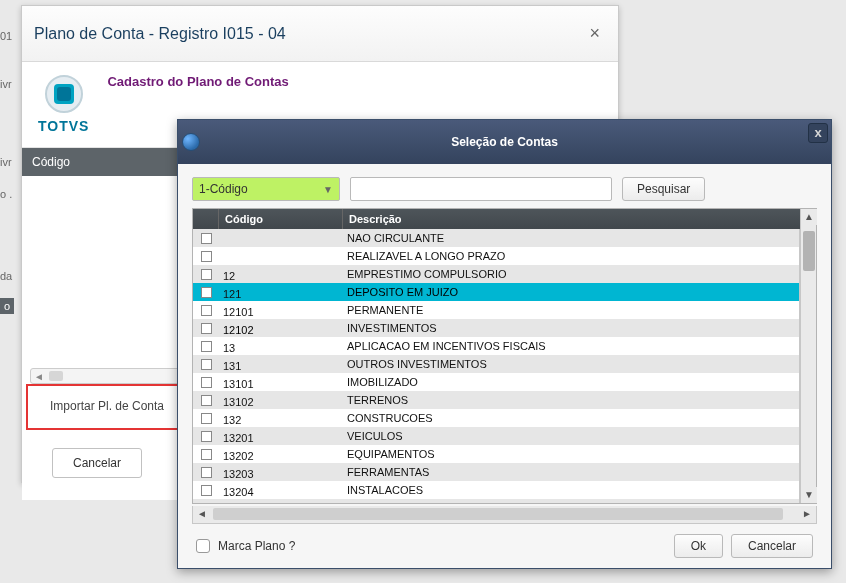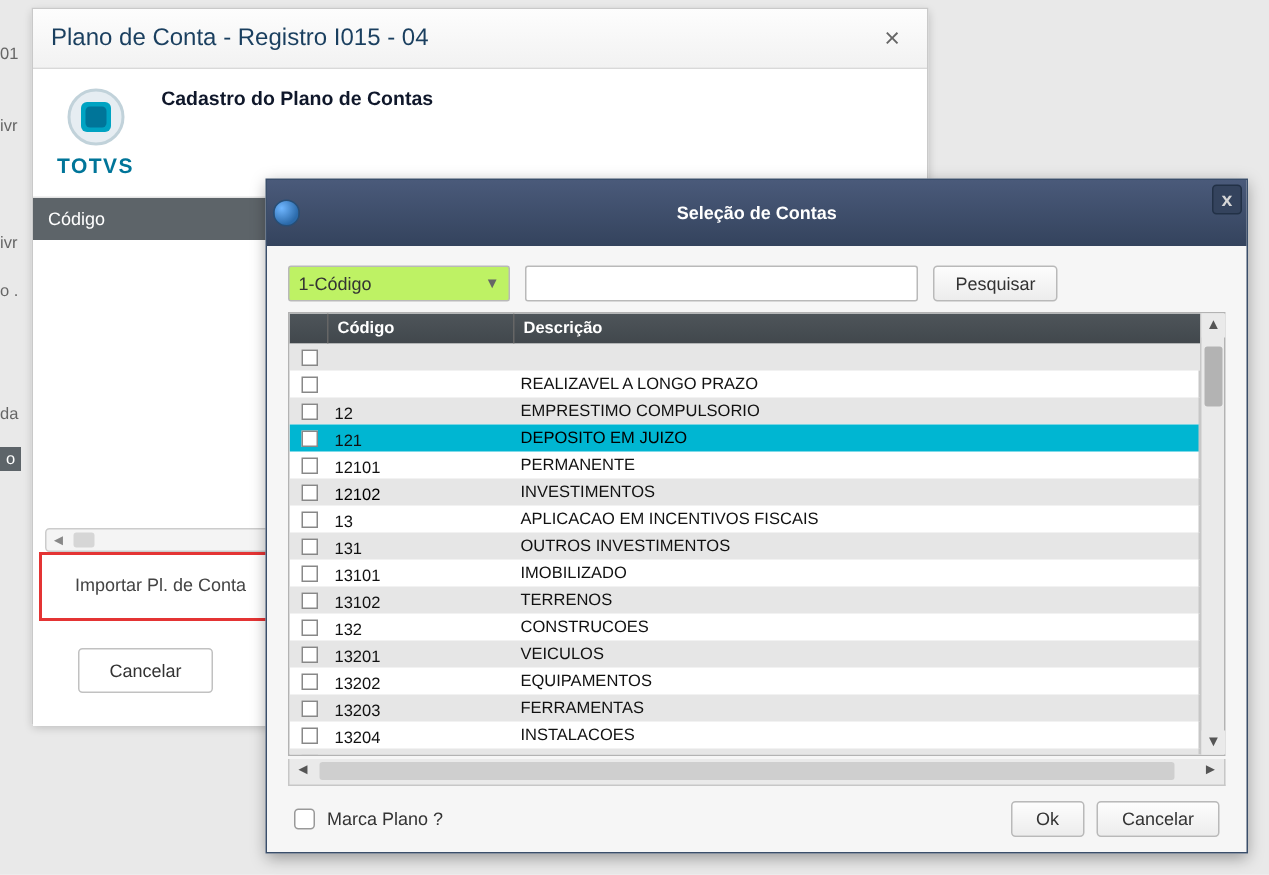--- a/index.html
+++ b/index.html
@@ -12,40 +12,40 @@
   
   .main-dialog {
     position: absolute;
     left: 21px; top: 5px;
     width: 598px; height: 478px;
     background: #fff;
     border: 1px solid #c9c9c9;
     box-shadow: 0 2px 6px rgba(0,0,0,.2);
   }
   .main-dialog .titlebar {
-    height: 40px;
+    height: 56px;
     background: linear-gradient(#fdfdfd,#f2f2f2);
     border-bottom: 1px solid #d9d9d9;
     display: flex; align-items: center; justify-content: space-between;
     padding: 0 12px;
   }
   .main-dialog .titlebar .title { font-size: 16px; color: #1a3f5f; }
   .main-dialog .titlebar .close { font-size: 18px; color: #666; cursor: pointer; padding: 0 6px; }
 
   .main-dialog .header-row {
     display: flex; align-items: flex-start;
     padding: 10px 16px 10px 16px;
     border-bottom: 1px solid #e3e3e3;
     gap: 18px;
     height: 86px;
   }
   .logo-wrap { display: flex; flex-direction: column; align-items: center; gap: 2px; }
   .logo-svg { width: 44px; height: 44px; }
   .logo-text { font-size: 14px; font-weight: bold; color: #007599; letter-spacing: 1px; }
-  .cad-title { font-size: 13px; font-weight: bold; color: #0f172a; margin-top: 2px; }
+  .cad-title { font-size: 13px; font-weight: bold; color: #701a75; margin-top: 2px; }
 
   .codigo-band {
     background: #5d6469; color: #fff;
     font-size: 12px; padding: 6px 10px;
     height: 28px;
     display: flex; align-items: center;
   }
 
   .below-band {
     height: calc(478px - 40px - 86px - 28px);
@@ -273,20 +273,21 @@
         <div class="gh-chk"></div>
         <div class="gh-codigo">Código</div>
         <div class="gh-desc">Descrição</div>
       </div>
       <div class="grid-body" id="grid-body">
           <div class="grow alt">
             <div class="gc-chk">
               <div class="box"></div>
             </div>
             <div class="gc-codigo">12</div>
+            <div class="gc-desc">NAO CIRCULANTE</div>
           </div>
           <div class="grow">
             <div class="gc-chk">
               <div class="box"></div>
             </div>
             <div class="gc-codigo">121</div>
             <div class="gc-desc">REALIZAVEL A LONGO PRAZO</div>
           </div>
           <div class="grow alt">
             <div class="gc-chk">

